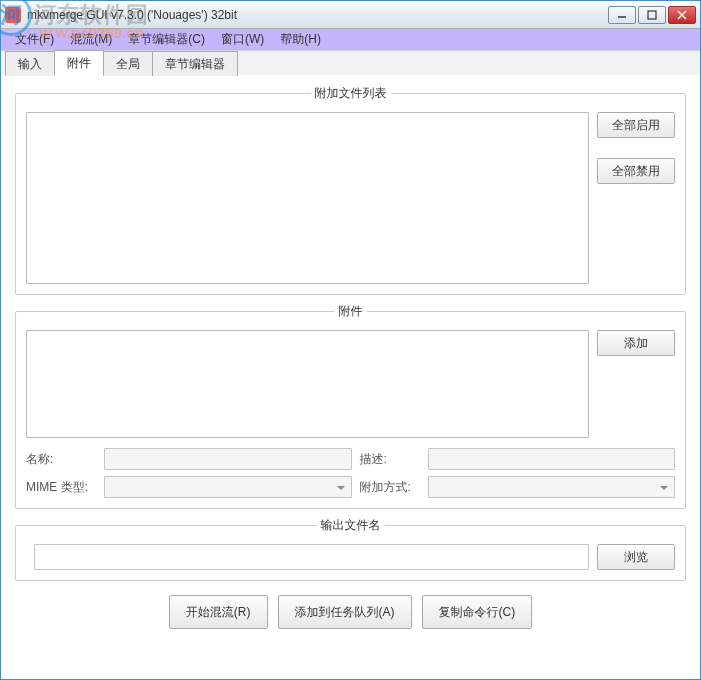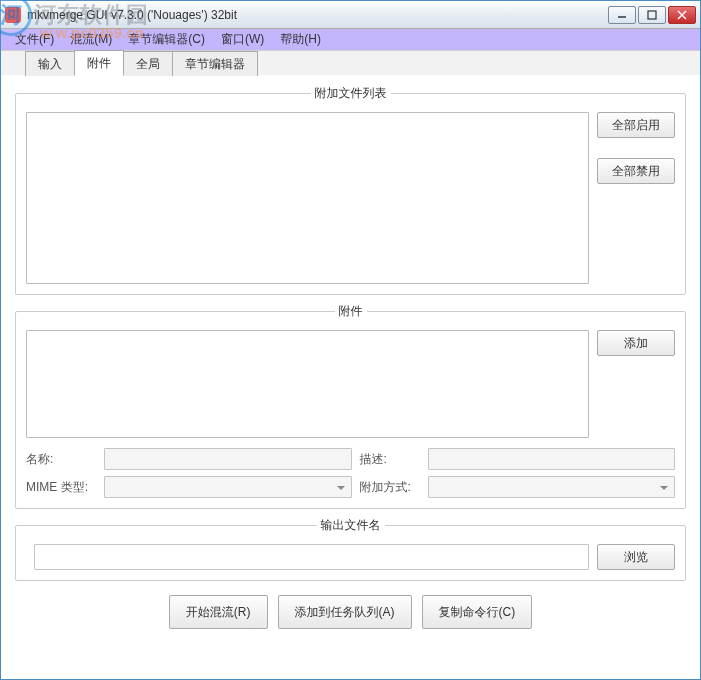--- a/index.html
+++ b/index.html
@@ -12,21 +12,21 @@
     .win-btn svg { width: 10px; height: 10px; }
     .win-close { background: linear-gradient(#e57373, #c62828); border-color: #a03030; }
     .win-close svg { stroke: #fff; }
     .watermark { position: absolute; left: -10px; top: -6px; opacity: 0.55; pointer-events: none; display: flex; align-items: center; gap: 2px; z-index: 10; }
     .wm-logo { width: 42px; height: 42px; border-radius: 50%; border: 3px solid #1a8de0; display: flex; align-items: center; justify-content: center; background: rgba(255,255,255,0.25); }
     .wm-logo-inner { color: #1a8de0; font-size: 22px; font-weight: bold; }
     .wm-text { font-size: 22px; color: rgba(90,100,110,0.65); font-weight: 600; letter-spacing: 1px; }
     .wm-url { position: absolute; left: 50px; top: 30px; font-size: 15px; color: rgba(255,140,25,0.75); font-weight: 600; }
     .menubar { height: 22px; display: flex; align-items: center; padding: 0 6px; border-bottom: 1px solid #d0d0d0; background: #c4b5fd; }
     .menu-item { padding: 2px 8px; cursor: pointer; color: #333; }
-    .tabbar { height: 24px; display: flex; align-items: flex-end; padding: 0 24px; background: #f2f2f2; }
+    .tabbar { height: 24px; display: flex; align-items: flex-end; padding: 0 4px; background: #f2f2f2; }
     .tab { padding: 4px 12px 3px; border: 1px solid #aaa; border-bottom: none; background: #eee; margin-right: -1px; cursor: pointer; position: relative; top: 1px; color: #333; }
     .tab.active { background: #fff; border-bottom: 1px solid #fff; z-index: 2; }
     .content { padding: 10px 14px; background: #fff; height: calc(100% - 28px - 22px - 24px); display: flex; flex-direction: column; gap: 8px; }
     fieldset { border: 1px solid #ccc; border-radius: 2px; padding: 10px; position: relative; }
     legend { padding: 0 4px; color: #333; font-size: 12px; text-align: center; }
     .group-row { display: flex; gap: 8px; }
     .listbox { flex: 1; border: 1px solid #bbb; background: #fff; border-radius: 1px; }
     .btn-col { display: flex; flex-direction: column; gap: 20px; width: 78px; }
     .btn { height: 26px; border: 1px solid #aaa; background: linear-gradient(#fdfdfd, #e8e8e8); border-radius: 2px; cursor: pointer; display: flex; align-items: center; justify-content: center; color: #333; }
     .btn.disabled { color: #999; cursor: default; }

